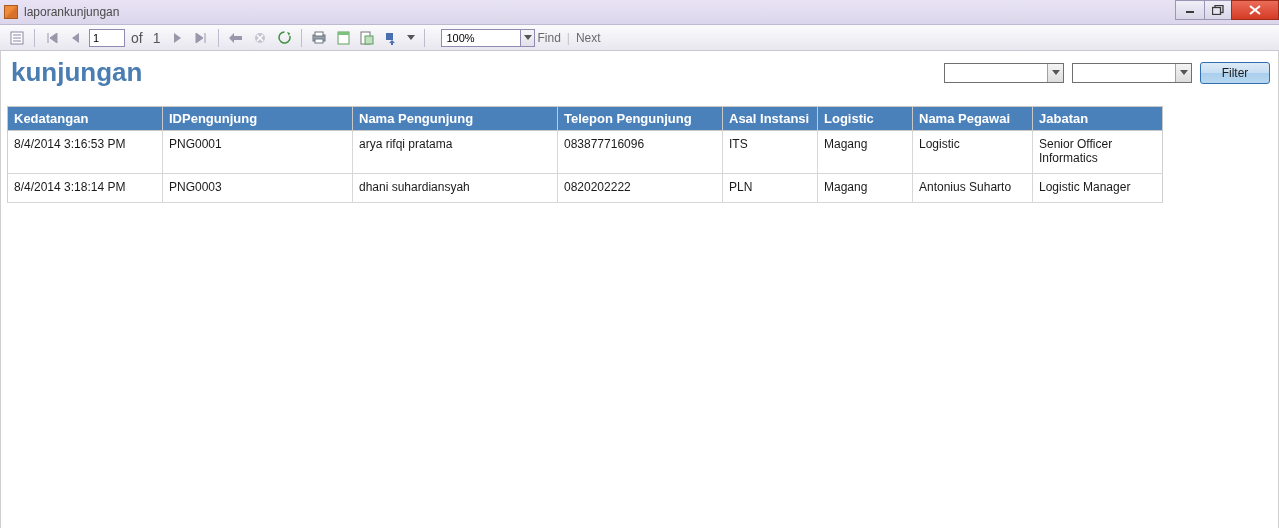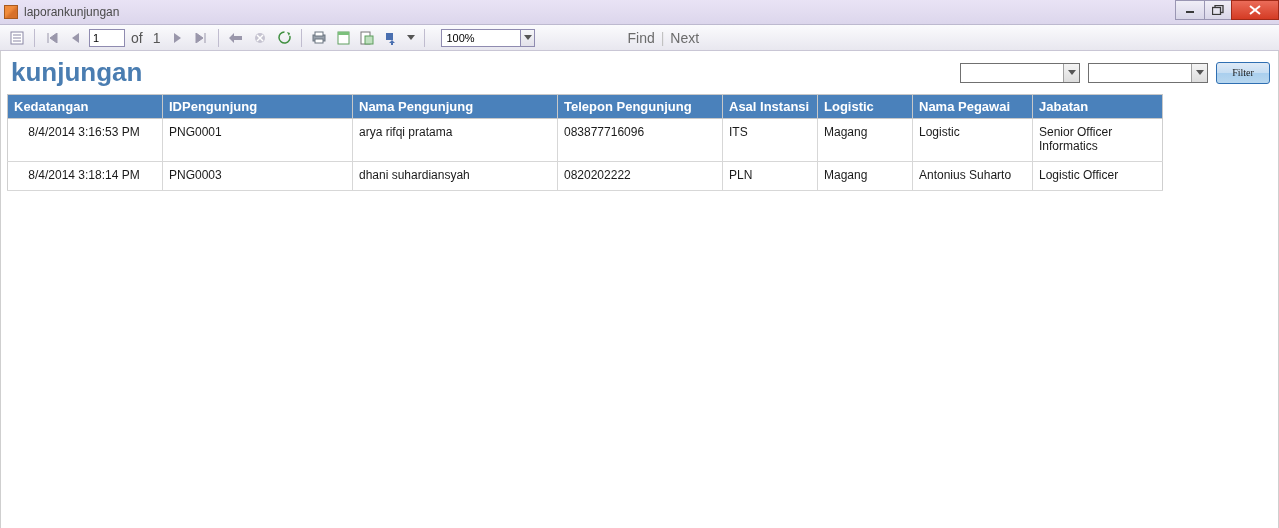--- a/index.html
+++ b/index.html
@@ -93,38 +93,37 @@
     font-size: 11px; padding: 7px 4px;
     background: #fff;
   }
   .zoom-dd {
     width: 14px; height: 18px;
     border: 1px solid #8f8bb0; border-left: none;
     background: linear-gradient(#f6f6f9,#e2e1ea);
     display: flex; align-items: center; justify-content: center;
   }
   .findnext {
-    margin-left: 90px;
     display: flex; align-items: center;
-    color: #6b6b6b; font-size: 14px;
+    color: #6b6b6b; font-size: 12px;
   }
   .findnext .bar { margin: 0 6px; color: #c2c2c2; }
 
   
   .report {
     border: 1px solid #cfcfcf;
     border-top: none;
     height: calc(528px - 22px - 26px);
     overflow: auto;
     background: #fff;
   }
   .report-header {
     display: flex;
     align-items: center;
-    padding: 6px 8px 6px 8px;
+    padding: 6px 8px 18px 8px;
     gap: 8px;
   }
   .report-title {
     font-size: 26px;
     font-weight: 700;
     color: #4a7db1;
     font-family: "Segoe UI", Arial, sans-serif;
     margin-right: auto;
     padding-left: 2px;
   }
@@ -135,27 +134,27 @@
     background: #fff;
   }
   .combo .val { flex: 1; }
   .combo .dd {
     width: 16px;
     border-left: 1px solid #a0a0a0;
     background: linear-gradient(#f4f4f4,#dddddd);
     display: flex; align-items: center; justify-content: center;
   }
   .filter-btn {
-    width: 54px; height: 22px;
+    width: 70px; height: 22px;
     border: 1px solid #2f6fb2;
     border-radius: 3px;
     background: linear-gradient(to bottom,#dfeaf6 0%, #c7def3 48%, #aacfee 52%, #b8d7ef 100%);
     color: #1b1b1b;
-    font-size: 10px;
-    display: flex; align-items: center; justify-content: center; font-family: Liberation Serif, serif;
+    font-size: 12px;
+    display: flex; align-items: center; justify-content: center;
   }
 
   
   table.grid {
     border-collapse: collapse;
     margin: 0 6px 6px 6px;
     width: 1156px;
     table-layout: fixed;
   }
   table.grid th {
@@ -169,21 +168,21 @@
     vertical-align: top;
   }
   table.grid td {
     border: 1px solid #d7d7d7;
     padding: 6px 6px 8px 6px;
     font-size: 12px;
     color: #1a1a1a;
     vertical-align: top;
     background: #fff;
   }
-  table.grid td.right { text-align: center; padding-right: 8px; }
+  table.grid td.right { text-align: left; padding-right: 8px; }
   table.grid td.first { border-left: 1px solid #cfcfcf; }
   table.grid td.last  { border-right: 1px solid #cfcfcf; }
 
   .col-ked   { width: 155px; }
   .col-id    { width: 190px; }
   .col-nama  { width: 205px; }
   .col-tel   { width: 165px; }
   .col-asal  { width: 95px; }
   .col-kep   { width: 95px; }
   .col-peg   { width: 120px; }
@@ -375,17 +374,17 @@
           <td class="last">Senior Officer Informatics</td>
         </tr>
         <tr>
           <td class="right first">8/4/2014 3:18:14 PM</td>
           <td>PNG0003</td>
           <td>dhani suhardiansyah</td>
           <td>0820202222</td>
           <td>PLN</td>
           <td>Magang</td>
           <td>Antonius Suharto</td>
-          <td class="last">Logistic Officer</td>
+          <td class="last">Logistic Manager</td>
         </tr>
       </tbody>
   </table>
 </div>
 
 </body></html>

